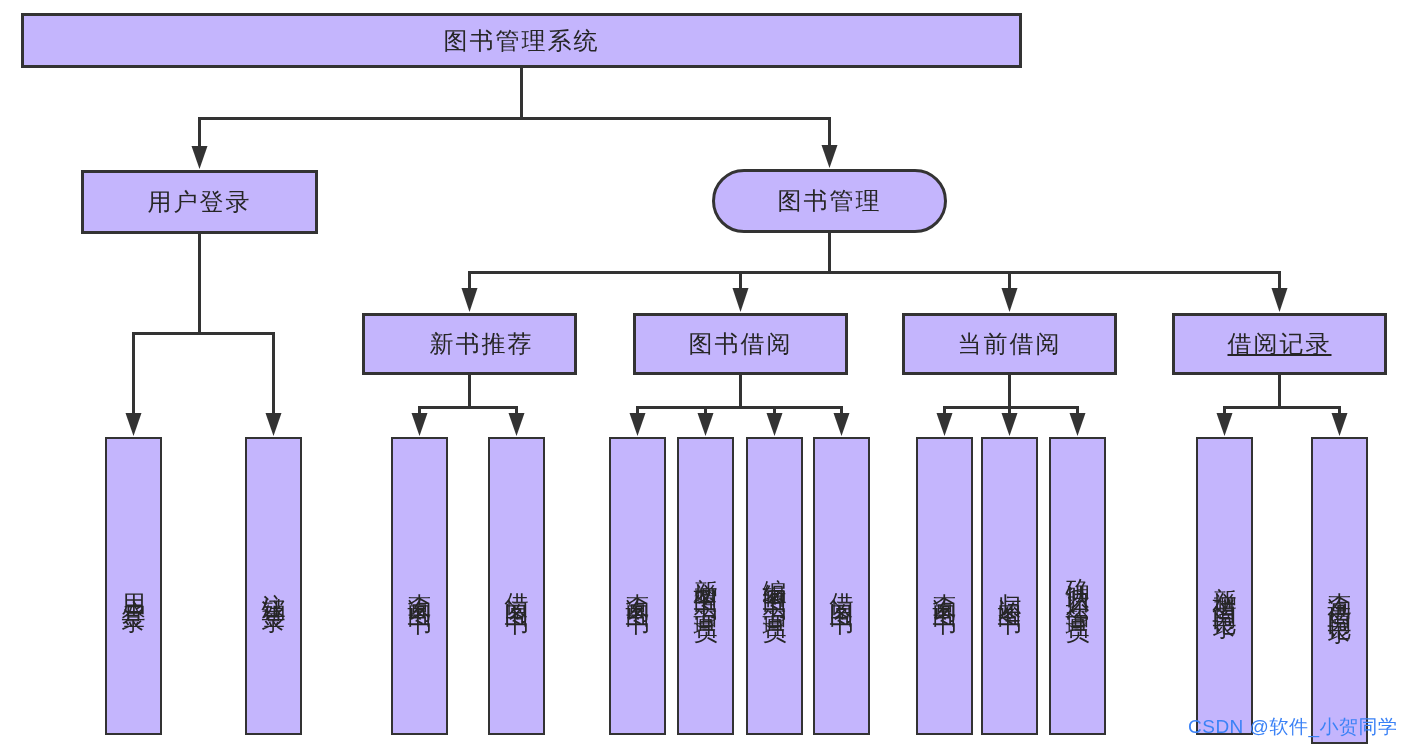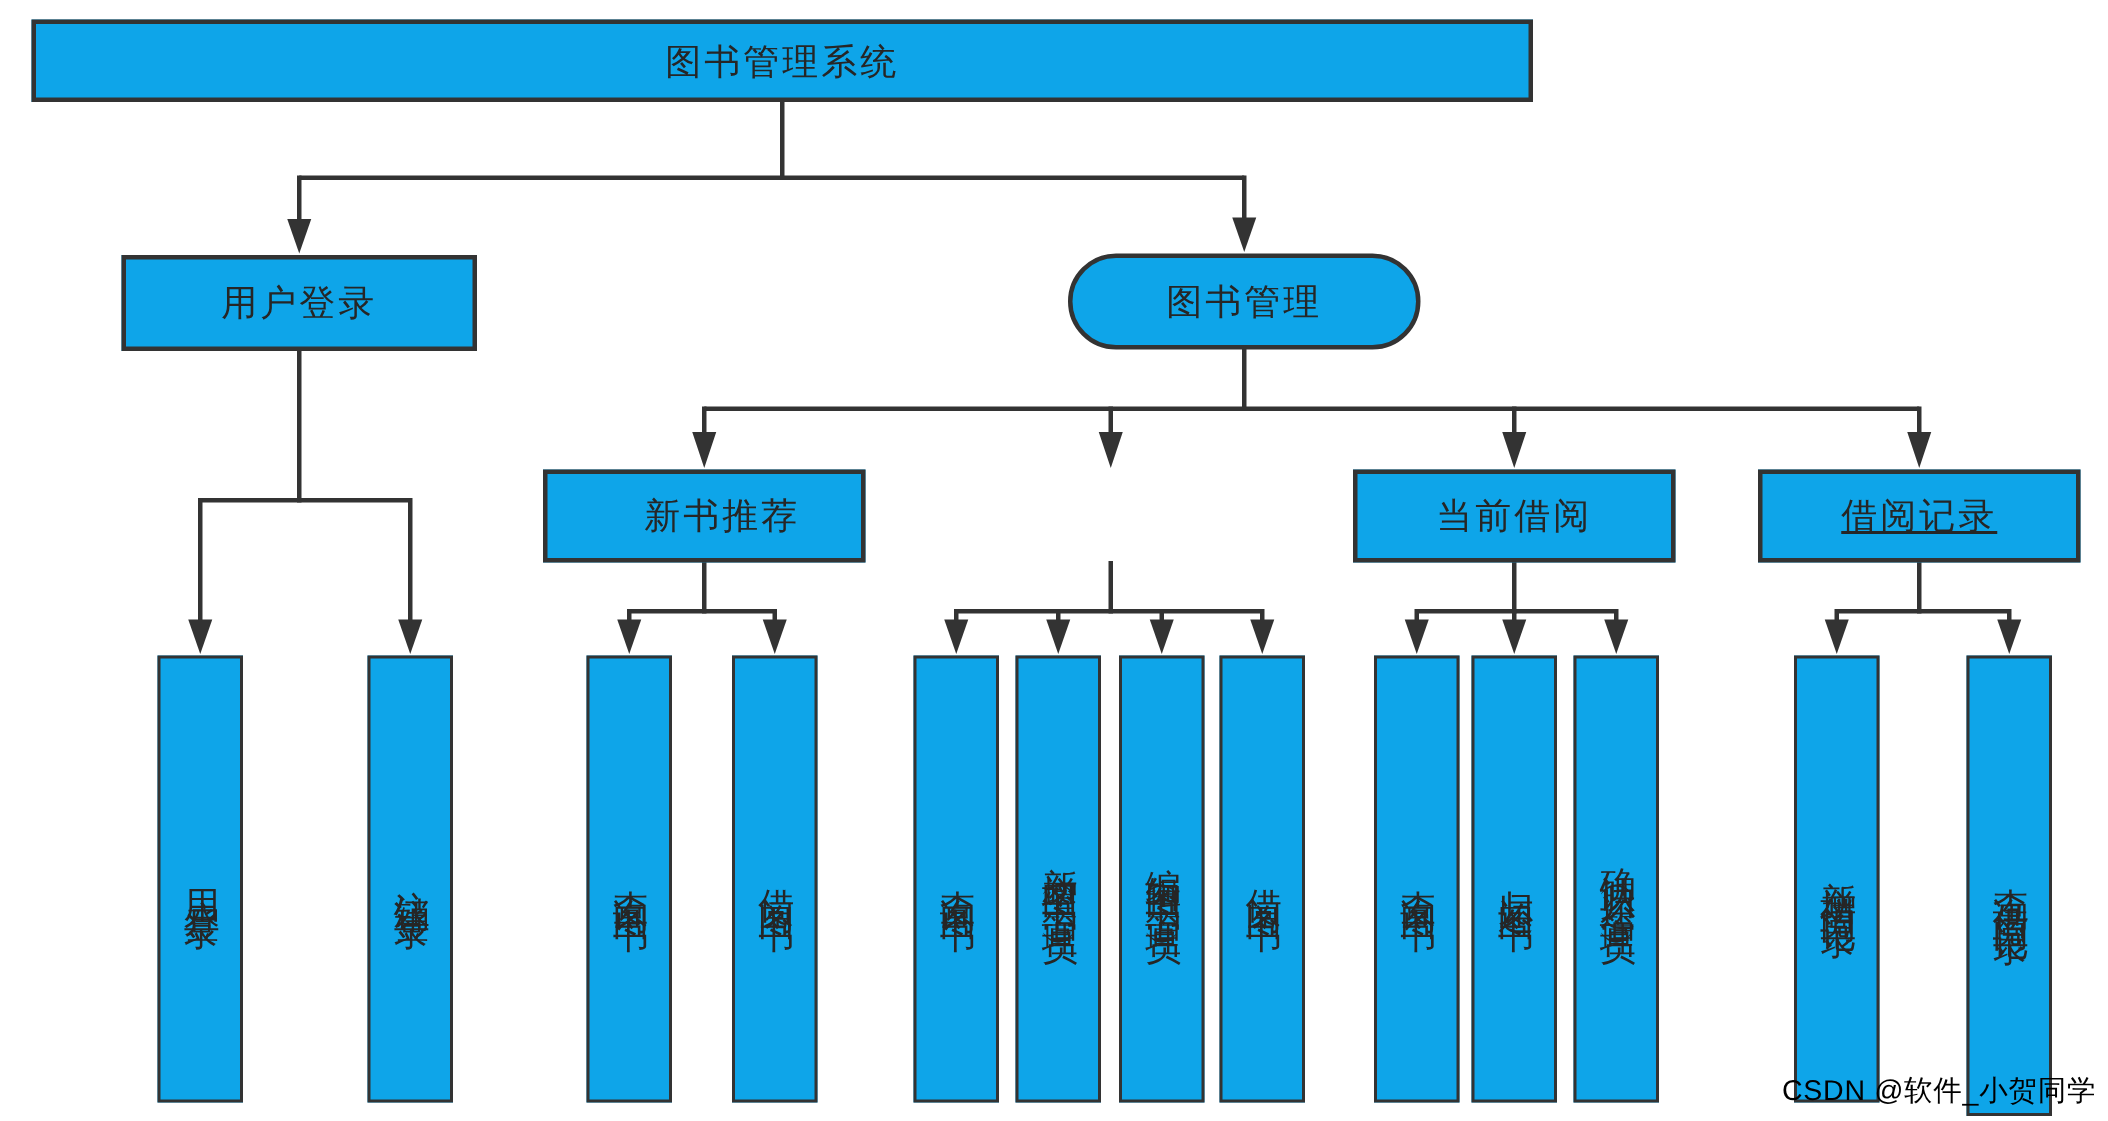--- a/index.html
+++ b/index.html
@@ -6,21 +6,21 @@
   #stage {
     position:relative;
     width:1405px; height:747px;
     background:#ffffff;
     font-family:"Liberation Sans","DejaVu Sans",sans-serif;
     overflow:hidden;
   }
   #connectors { position:absolute; left:0; top:0; width:1405px; height:747px; }
   .box {
     position:absolute;
-    background:#0ea5e9;
+    background:#c4b5fd;
     border:3px solid #333333;
     box-sizing:border-box;
     display:flex;
     align-items:center;
     justify-content:center;
     color:#262626;
     z-index:2;
   }
   .h-label { font-size:24px; letter-spacing:2px; white-space:nowrap; }
   .root-box { border-width:3px; }
@@ -30,21 +30,21 @@
     font-size:24px;
     letter-spacing:6px;
     line-height:1;
     text-align:center;
   }
   .watermark {
     position:absolute;
     left:1188px; top:714px;
     font-size:19px;
     letter-spacing:0.5px;
-    color:#000000;
+    color:#3b82f6;
     white-space:nowrap;
     z-index:3;
   }
   .cline { stroke:#333333; stroke-width:3; fill:none; }
   .ahead { fill:#333333; stroke:none; }
 </style>
 </head>
 <body>
 
 <div id="stage">
@@ -112,20 +112,21 @@
     <path class="cline" d="M1339.5 406 V414"></path>
     <polygon class="ahead" points="1331.5,413 1347.5,413 1339.5,436"></polygon>
   </svg>
 
   <div class="box root-box h-label" style="left:21px; top:13px; width:1001px; height:55px;">图书管理系统</div>
 
   <div class="box h-label" style="left:81px; top:170px; width:237px; height:64px;">用户登录</div>
   <div class="box h-label" style="left:712px; top:169px; width:235px; height:64px;border-radius:32px;">图书管理</div>
 
   <div class="box h-label" style="left:362px; top:313px; width:215px; height:62px;padding-left:24px;">新书推荐</div>
+  <div class="box h-label" style="left:633px; top:313px; width:215px; height:62px;">图书借阅</div>
   <div class="box h-label" style="left:902px; top:313px; width:215px; height:62px;">当前借阅</div>
   <div class="box h-label" style="left:1172px; top:313px; width:215px; height:62px;text-decoration:underline;">借阅记录</div>
 
   <div class="box leaf" style="left:105px; top:437px; width:57px; height:298px;">用户登录</div>
   <div class="box leaf" style="left:245px; top:437px; width:57px; height:298px;">注销登录</div>
 
   <div class="box leaf" style="left:391px; top:437px; width:57px; height:298px;">查询图书</div>
   <div class="box leaf" style="left:488px; top:437px; width:57px; height:298px;">借阅图书</div>
 
   <div class="box leaf" style="left:609px; top:437px; width:57px; height:298px;">查询图书</div>

